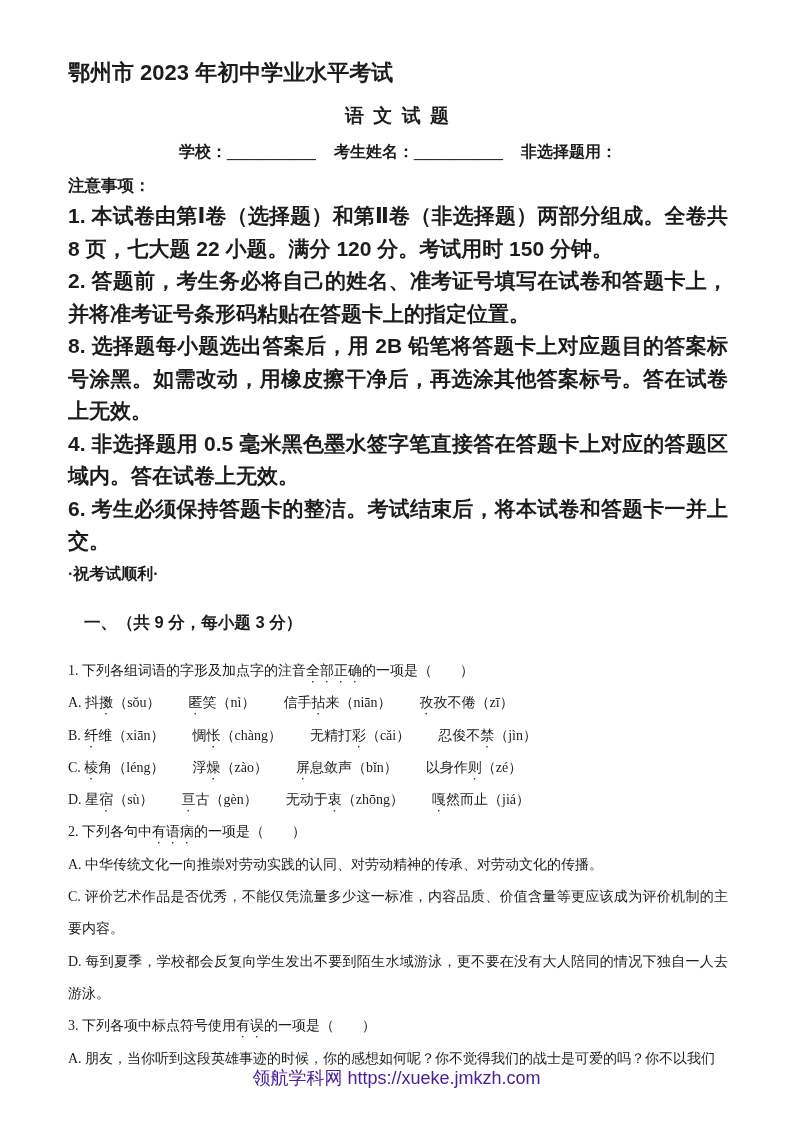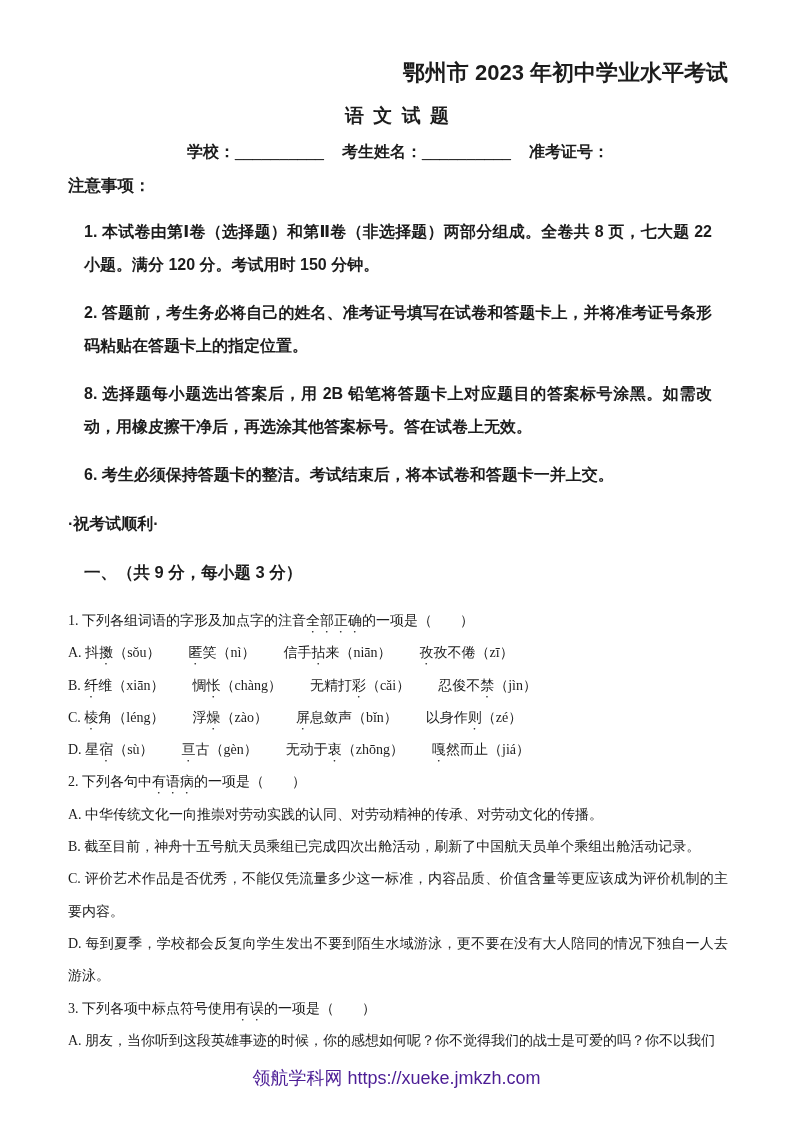--- a/index.html
+++ b/index.html
@@ -9,21 +9,21 @@
     height: 1122px;
     box-sizing: border-box;
     padding: 58px 65px 0 68px;
     background: #ffffff;
     color: #1c1c1c;
     font-family: "Liberation Serif", "DejaVu Serif", serif;
     overflow: hidden;
   }
   .title {
     margin: 0 0 14px 0;
-    text-align: right;
+    text-align: left;
     font-size: 22px;
     line-height: 30px;
     font-weight: 700;
     font-family: "Liberation Sans", "DejaVu Sans", sans-serif;
   }
   .subtitle {
     margin: 0 0 10px 0;
     text-align: center;
     font-size: 19px;
     line-height: 28px;
@@ -41,22 +41,22 @@
     white-space: nowrap;
   }
   .fields .blank { font-weight: 400; letter-spacing: 0; margin-right: 18px; }
   .notice-head {
     font-size: 16.5px;
     line-height: 30px;
     font-weight: 700;
     font-family: "Liberation Sans", "DejaVu Sans", sans-serif;
   }
   .notice {
-    margin: 16px;
-    font-size: 16px;
+    margin: 0;
+    font-size: 21px;
     line-height: 32.5px;
     font-weight: 700;
     text-align: justify;
     font-family: "Liberation Sans", "DejaVu Sans", sans-serif;
   }
   .wish {
     margin: 0;
     text-align: left;
     font-size: 16px;
     line-height: 32.5px;
@@ -105,42 +105,42 @@
 </style>
 </head>
 <body>
 
 <div class="page">
 
   <h1 class="title">鄂州市 2023 年初中学业水平考试</h1>
   <h2 class="subtitle">语 文 试 题</h2>
 
   <div class="fields">
-    <span>学校：</span><span class="blank">__________</span><span>考生姓名：</span><span class="blank">__________</span><span>准考证号：</span>
+    <span>学校：</span><span class="blank">__________</span><span>考生姓名：</span><span class="blank">__________</span><span>非选择题用：</span>
   </div>
 
   <div class="notice-head">注意事项：</div>
 
   <p class="notice">1. 本试卷由第Ⅰ卷（选择题）和第Ⅱ卷（非选择题）两部分组成。全卷共 8 页，七大题 22 小题。满分 120 分。考试用时 150 分钟。</p>
   <p class="notice">2. 答题前，考生务必将自己的姓名、准考证号填写在试卷和答题卡上，并将准考证号条形码粘贴在答题卡上的指定位置。</p>
   <p class="notice">8. 选择题每小题选出答案后，用 2B 铅笔将答题卡上对应题目的答案标号涂黑。如需改动，用橡皮擦干净后，再选涂其他答案标号。答在试卷上无效。</p>
+  <p class="notice">4. 非选择题用 0.5 毫米黑色墨水签字笔直接答在答题卡上对应的答题区域内。答在试卷上无效。</p>
   <p class="notice">6. 考生必须保持答题卡的整洁。考试结束后，将本试卷和答题卡一并上交。</p>
 
   <p class="wish">·祝考试顺利·</p>
   <p class="part">一、（共 9 分，每小题 3 分）</p>
 
   <p class="qline">1. 下列各组词语的字形及加点字的注音<span class="dot-em">全部正确</span>的一项是（　　）</p>
   <p class="qline">A. 抖<span class="dot-em">擞</span>（sǒu）　　<span class="dot-em">匿</span>笑（nì）　　信手<span class="dot-em">拈</span>来（niān）　　<span class="dot-em">孜</span>孜不倦（zī）</p>
   <p class="qline">B. <span class="dot-em">纤</span>维（xiān）　　惆<span class="dot-em">怅</span>（chàng）　　无精打<span class="dot-em">彩</span>（cǎi）　　忍俊不<span class="dot-em">禁</span>（jìn）</p>
   <p class="qline">C. <span class="dot-em">棱</span>角（léng）　　浮<span class="dot-em">燥</span>（zào）　　<span class="dot-em">屏</span>息敛声（bǐn）　　以身作<span class="dot-em">则</span>（zé）</p>
   <p class="qline">D. 星<span class="dot-em">宿</span>（sù）　　<span class="dot-em">亘</span>古（gèn）　　无动于<span class="dot-em">衷</span>（zhōng）　　<span class="dot-em">嘎</span>然而止（jiá）</p>
 
   <p class="qline">2. 下列各句中<span class="dot-em">有语病</span>的一项是（　　）</p>
   <p class="qline">A. 中华传统文化一向推崇对劳动实践的认同、对劳动精神的传承、对劳动文化的传播。</p>
-  <p class="qline">B. 截至目前，神舟十五号航天员乘组已完成四次出舱活动，刷新了中国航天员单个乘组出舱活动记录。</p>
   <p class="qline">C. 评价艺术作品是否优秀，不能仅凭流量多少这一标准，内容品质、价值含量等更应该成为评价机制的主要内容。</p>
   <p class="qline">D. 每到夏季，学校都会反复向学生发出不要到陌生水域游泳，更不要在没有大人陪同的情况下独自一人去游泳。</p>
 
   <p class="qline">3. 下列各项中标点符号使用<span class="dot-em">有误</span>的一项是（　　）</p>
   <p class="qline">A. 朋友，当你听到这段英雄事迹的时候，你的感想如何呢？你不觉得我们的战士是可爱的吗？你不以我们</p>
 
   <div class="watermark">领航学科网 https://xueke.jmkzh.com</div>
 
 </div>
 

